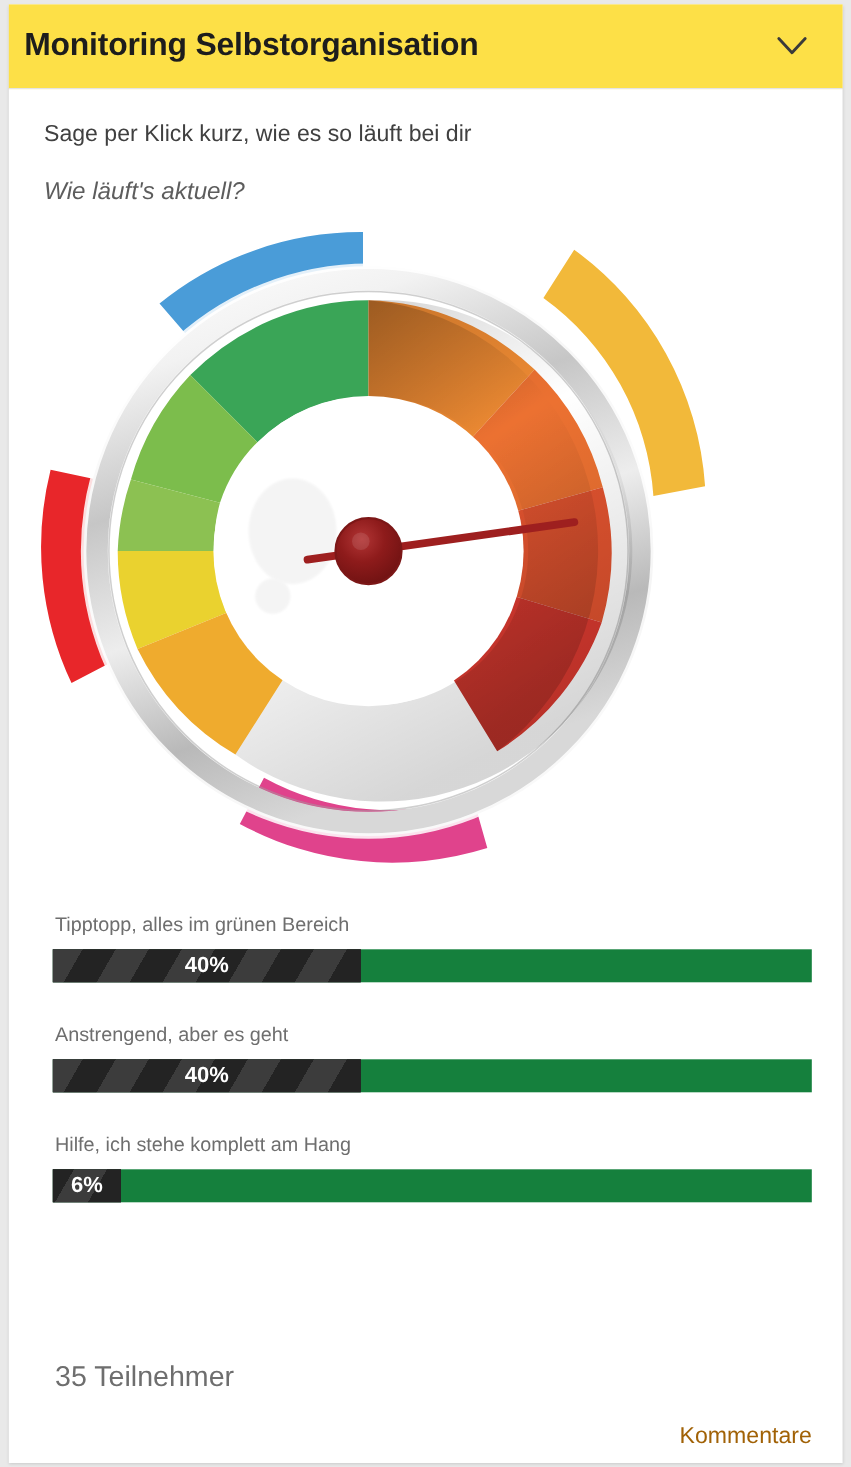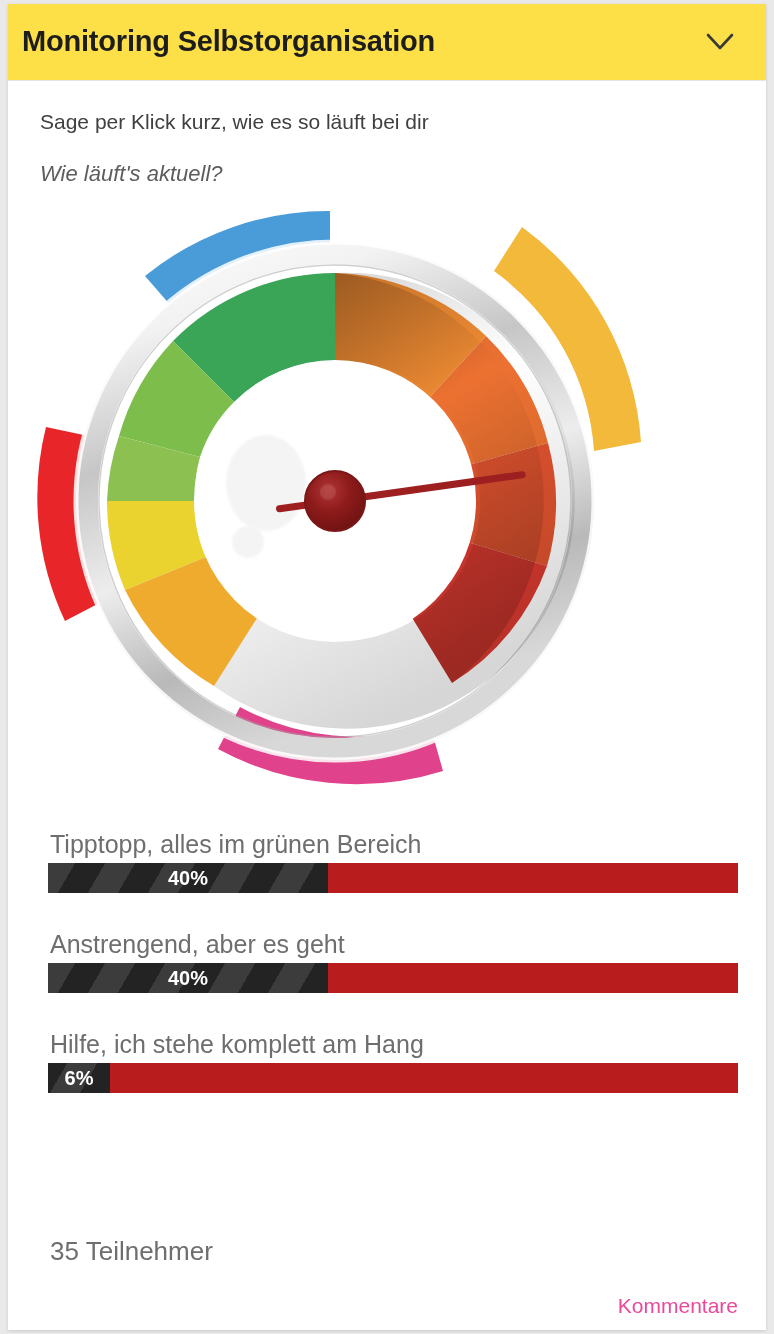--- a/index.html
+++ b/index.html
@@ -44,26 +44,26 @@
   .gauge-wrap{
     position:absolute;left:0px;top:190px;
     width:680px;height:620px;
   }
   .gauge-wrap svg{display:block;}
   
   .bars{position:absolute;left:0;top:826px;width:758px;}
   .bar-row{position:relative;height:100px;}
   .bar-label{
     position:absolute;left:42px;top:0px;
-    font-size:25px;color:#6e6e6e;white-space:nowrap;
+    font-size:18px;color:#6e6e6e;white-space:nowrap;
   }
   .bar-track{
     position:absolute;left:40px;top:33px;
     width:690px;height:30px;
-    background:#b91c1c;
+    background:#15803d;
   }
   .bar-fill{
     position:absolute;left:0;top:0;height:30px;
     background-image:repeating-linear-gradient(
         -60deg,
         #232323 0px,#232323 26px,
         #3c3c3c 26px,#3c3c3c 52px);
     background-color:#232323;
   }
   .bar-pct{
@@ -71,21 +71,21 @@
     font-size:20px;font-weight:700;color:#ffffff;
     text-align:center;
   }
   
   .participants{
     position:absolute;left:42px;top:1232px;
     font-size:26px;color:#6e6e6e;
   }
   .comments{
     position:absolute;right:28px;top:1290px;
-    font-size:21px;color:#ec4899;cursor:pointer;text-align:center;
+    font-size:21px;color:#a16207;cursor:pointer;text-align:center;
   }
 </style>
 </head>
 <body>
 
 <div class="card">
 
   <div class="hdr">
     <div class="hdr-title">Monitoring Selbstorganisation</div>
     <div class="chev">

